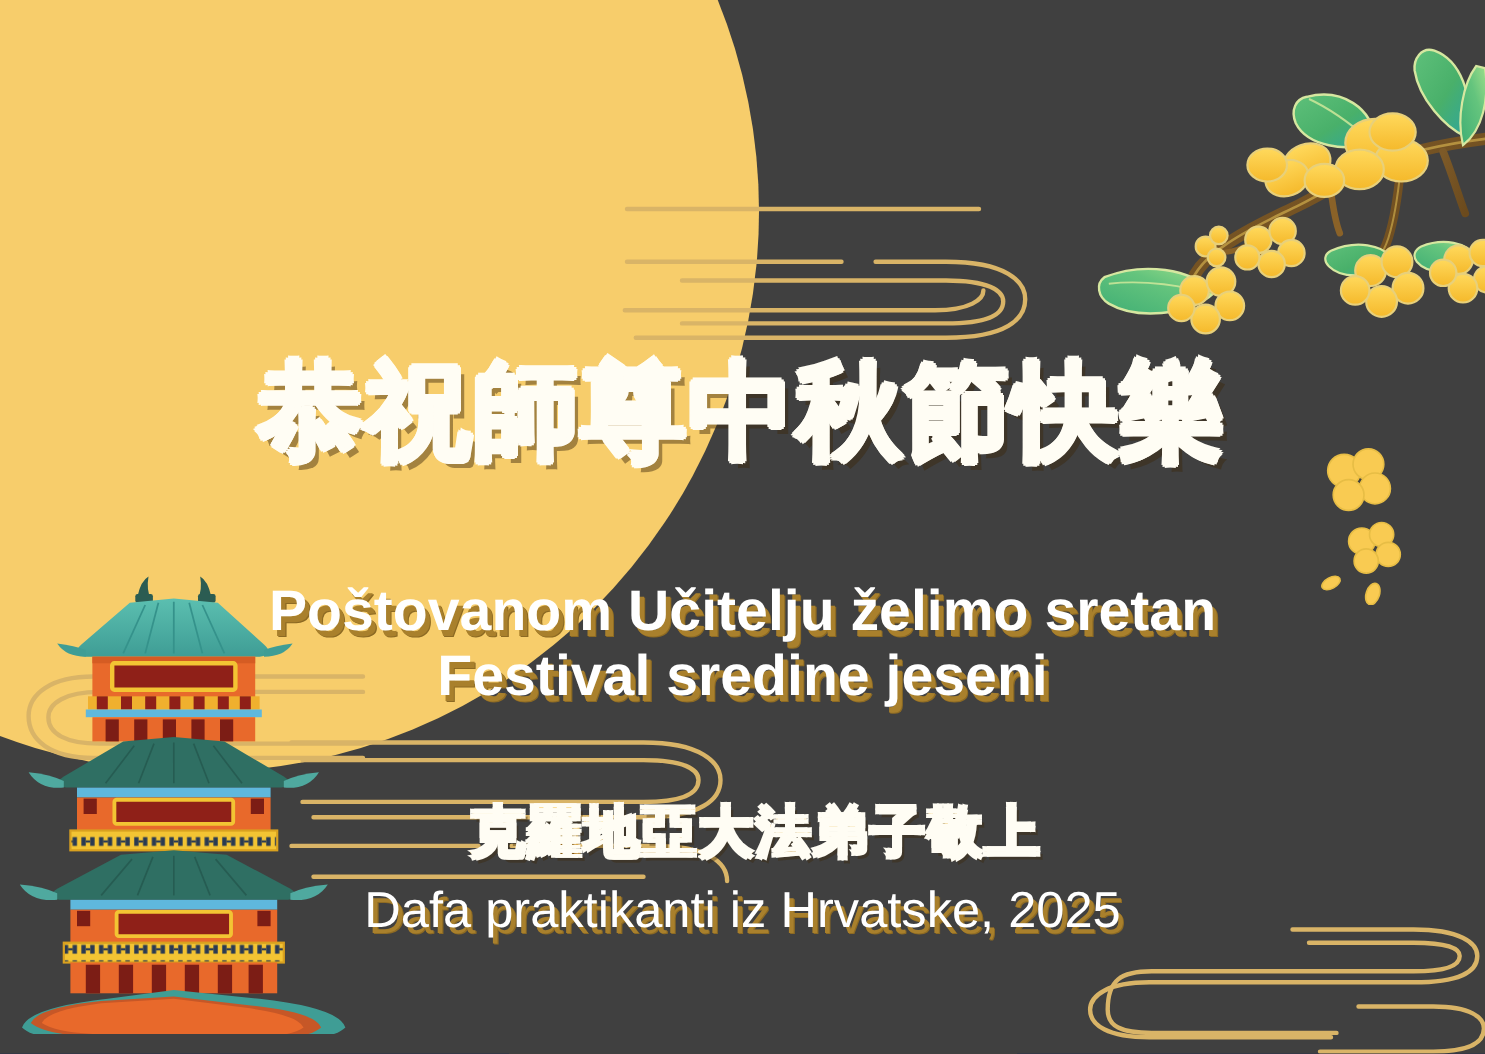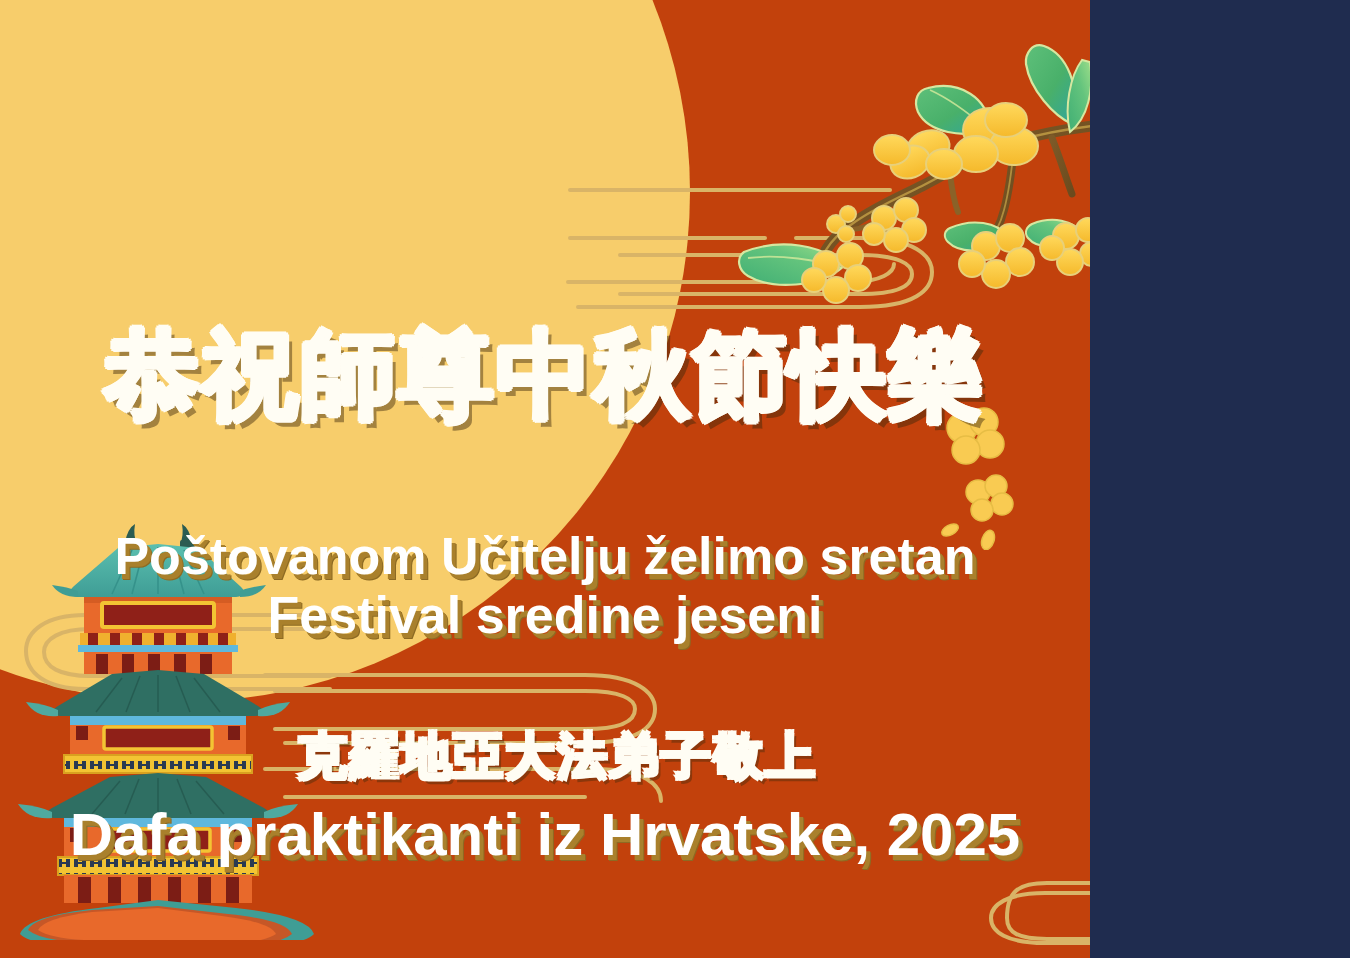--- a/index.html
+++ b/index.html
@@ -1,22 +1,22 @@
 <!DOCTYPE html>
 <html><head>
 <meta charset="utf-8">
 <style>
   * { margin:0; padding:0; box-sizing:border-box; }
   html,body { background:#1f2c4f; }
   body { font-family:"Liberation Sans", sans-serif; }
 
   #poster{
     position:relative;
-    width:1090px; height:958px;
-    background:#c2410c;
+    width:1350px; height:958px;
+    background:#404040;
     overflow:hidden;
   }
 
   
   .moon{
     position:absolute;
     left:-330px; top:-318px;
     width:1020px; height:1020px;
     border-radius:50%;
     background:#f7cd6b;
@@ -90,22 +90,22 @@
     -webkit-background-clip:text;
     background-clip:text;
     -webkit-text-fill-color:transparent;
     color:transparent;
   }
 
   .signhr{
     position:absolute;
     left:0; right:0; top:800px;
     text-align:center;
-    font-size:60px;
-    font-weight:700;
+    font-size:46px;
+    font-weight:400;
     color:#ffffff;
     text-shadow: 4px 5px 0 #a9802c, 5px 6px 0 #8d6a23;
   }
 </style>
 </head>
 <body>
 
 <div id="poster">
 
   <div class="moon"></div>

